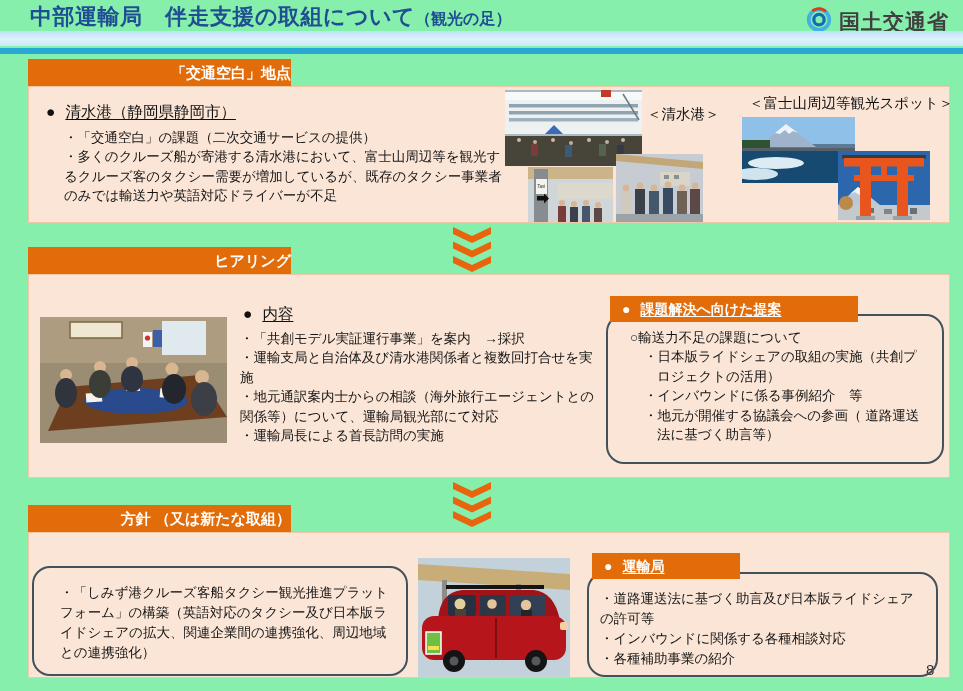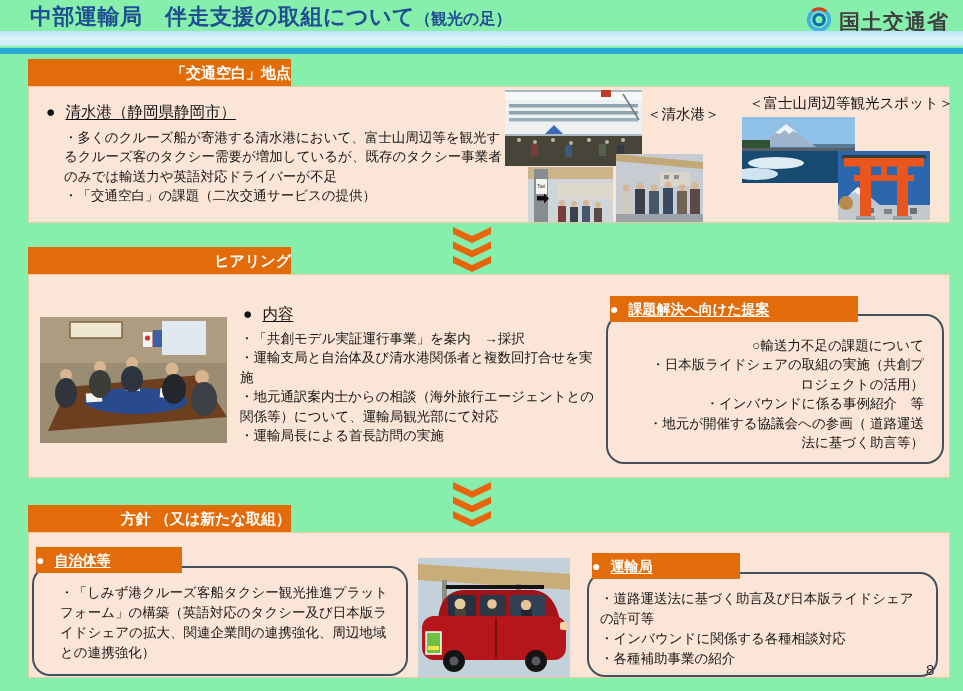--- a/index.html
+++ b/index.html
@@ -13,21 +13,21 @@
   .logo{position:absolute;right:14px;top:5px;display:flex;align-items:center;gap:5px;}
   .ministry{font-size:21px;font-weight:bold;color:#404040;letter-spacing:1px;}
   .band{position:absolute;left:0;top:31px;width:963px;height:15px;
         background:linear-gradient(180deg,#BCE3F4 0%,#DFF2FB 55%,#C9EAF7 100%);}
   .stripe{position:absolute;left:0;top:48px;width:963px;height:6px;background:#27A9D5;}
 
   
   .tab-main{position:absolute;background:#E36C0A;color:#ffffff;font-weight:bold;font-size:15px;
             text-align:right;line-height:27px;height:27px;width:263px;left:28px;z-index:3;}
   .tab-sub{position:absolute;background:#E36C0A;color:#ffffff;font-weight:bold;font-size:14px;
-           line-height:26px;height:26px;z-index:3;box-sizing:border-box;}
+           line-height:26px;height:26px;padding-left:12px;z-index:3;box-sizing:border-box;}
   .panel{position:absolute;left:28px;width:922px;background:#FBE5D6;border:1px solid #EDC7A6;box-sizing:border-box;}
   .rbox{position:absolute;border:2.5px solid #41525C;border-radius:18px;background:transparent;z-index:2;}
   .uline{text-decoration:underline;text-underline-offset:2px;}
   .marker{margin-right:10px;}
   .h-black{position:absolute;font-size:15.5px;font-weight:normal;color:#111;z-index:2;white-space:nowrap;}
   .jtext{position:absolute;font-size:13.5px;line-height:1.44;color:#151515;z-index:2;}
   .jline{margin:0;}
   .hang{padding-left:13px;text-indent:-13px;}
   .photo{position:absolute;display:block;z-index:2;}
   .plabel{position:absolute;font-size:14.5px;color:#111;z-index:2;white-space:nowrap;}
@@ -57,22 +57,22 @@
   <div class="stripe"></div>
 
   <div class="tab-main" style="top:59px;">「交通空白」地点</div>
   <div class="panel" style="top:86px;height:137px;"></div>
 
   <div class="h-black" style="left:46px;top:102px;">
     <span class="marker">●</span><span class="uline">清水港（静岡県静岡市）</span>
   </div>
 
   <div class="jtext" style="left:64px;top:128px;width:438px;">
+    <p class="jline">・「交通空白」の課題（二次交通サービスの提供）</p>
     <p class="jline">・多くのクルーズ船が寄港する清水港において、富士山周辺等を観光するクルーズ客のタクシー需要が増加しているが、既存のタクシー事業者のみでは輸送力や英語対応ドライバーが不足</p>
-    <p class="jline">・「交通空白」の課題（二次交通サービスの提供）</p>
   </div>
 
   <svg class="photo" style="left:505px;top:90px;" width="137" height="76" viewBox="0 0 137 76" preserveAspectRatio="none">
     <rect width="137" height="76" fill="#A9BAC3"></rect>
     <rect x="0" y="2" width="137" height="10" fill="#F7F8F8"></rect>
     <rect x="0" y="10" width="137" height="34" fill="#EEF1F2"></rect>
     <rect x="4" y="14" width="129" height="3.5" fill="#8FA3B0"></rect>
     <rect x="4" y="21" width="129" height="3.5" fill="#8FA3B0"></rect>
     <rect x="4" y="28" width="129" height="3.5" fill="#9DB0BC"></rect>
     <rect x="96" y="0" width="10" height="7" fill="#C43A2A"></rect>
@@ -208,42 +208,39 @@
     <p class="jline">・「共創モデル実証運行事業」を案内　→採択</p>
     <p class="jline">・運輸支局と自治体及び清水港関係者と複数回打合せを実施</p>
     <p class="jline">・地元通訳案内士からの相談（海外旅行エージェントとの関係等）について、運輸局観光部にて対応</p>
     <p class="jline">・運輸局長による首長訪問の実施</p>
   </div>
 
   <div class="rbox" style="left:606px;top:314px;width:334px;height:146px;"></div>
   <div class="tab-sub" style="left:610px;top:296px;width:248px;">
     <span class="marker">●</span><span class="uline">課題解決へ向けた提案</span>
   </div>
-  <div class="jtext" style="left:630px;top:336px;width:294px;text-align:right;">
+  <div class="jtext" style="left:630px;top:328px;width:294px;">
     <p class="jline">○輸送力不足の課題について</p>
     <div style="margin-left:14px;">
       <p class="jline hang">・日本版ライドシェアの取組の実施（共創プロジェクトの活用）</p>
       <p class="jline hang">・インバウンドに係る事例紹介　等</p>
       <p class="jline hang">・地元が開催する協議会への参画（ 道路運送法に基づく助言等）</p>
     </div>
   </div>
 
   <svg class="chev" style="top:482px;" viewBox="0 0 40 45">
     <path d="M1 0 L20 9 L39 0 L39 7 L20 16 L1 7 Z" fill="#E8650D"></path>
     <path d="M1 14.5 L20 23.5 L39 14.5 L39 21.5 L20 30.5 L1 21.5 Z" fill="#E8650D"></path>
     <path d="M1 29 L20 38 L39 29 L39 36 L20 45 L1 36 Z" fill="#E8650D"></path>
   </svg>
 
   <div class="tab-main" style="top:505px;">方針 （又は新たな取組）</div>
   <div class="panel" style="top:532px;height:146px;"></div>
 
   <div class="rbox" style="left:32px;top:566px;width:372px;height:106px;"></div>
-  <div class="tab-sub" style="left:36px;top:547px;width:146px;">
-    <span class="marker">●</span><span class="uline">自治体等</span>
-  </div>
   <div class="jtext" style="left:60px;top:583px;width:332px;line-height:1.48;">
     <p class="jline">・「しみず港クルーズ客船タクシー観光推進プラットフォーム」の構築（英語対応のタクシー及び日本版ライドシェアの拡大、関連企業間の連携強化、周辺地域との連携強化）</p>
   </div>
 
   <svg class="photo" style="left:418px;top:558px;" width="152" height="119" viewBox="0 0 152 119" preserveAspectRatio="none">
     <rect width="152" height="119" fill="#C3D2DA"></rect>
     <polygon points="0,6 152,16 152,32 0,22" fill="#C9AD79"></polygon>
     <rect x="24" y="22" width="5" height="32" fill="#8D8D85"></rect>
     <rect x="98" y="26" width="5" height="28" fill="#8D8D85"></rect>
     <path d="M20 62 Q22 34 44 32 L116 32 Q136 34 142 62 Z" fill="#A01318"></path>

